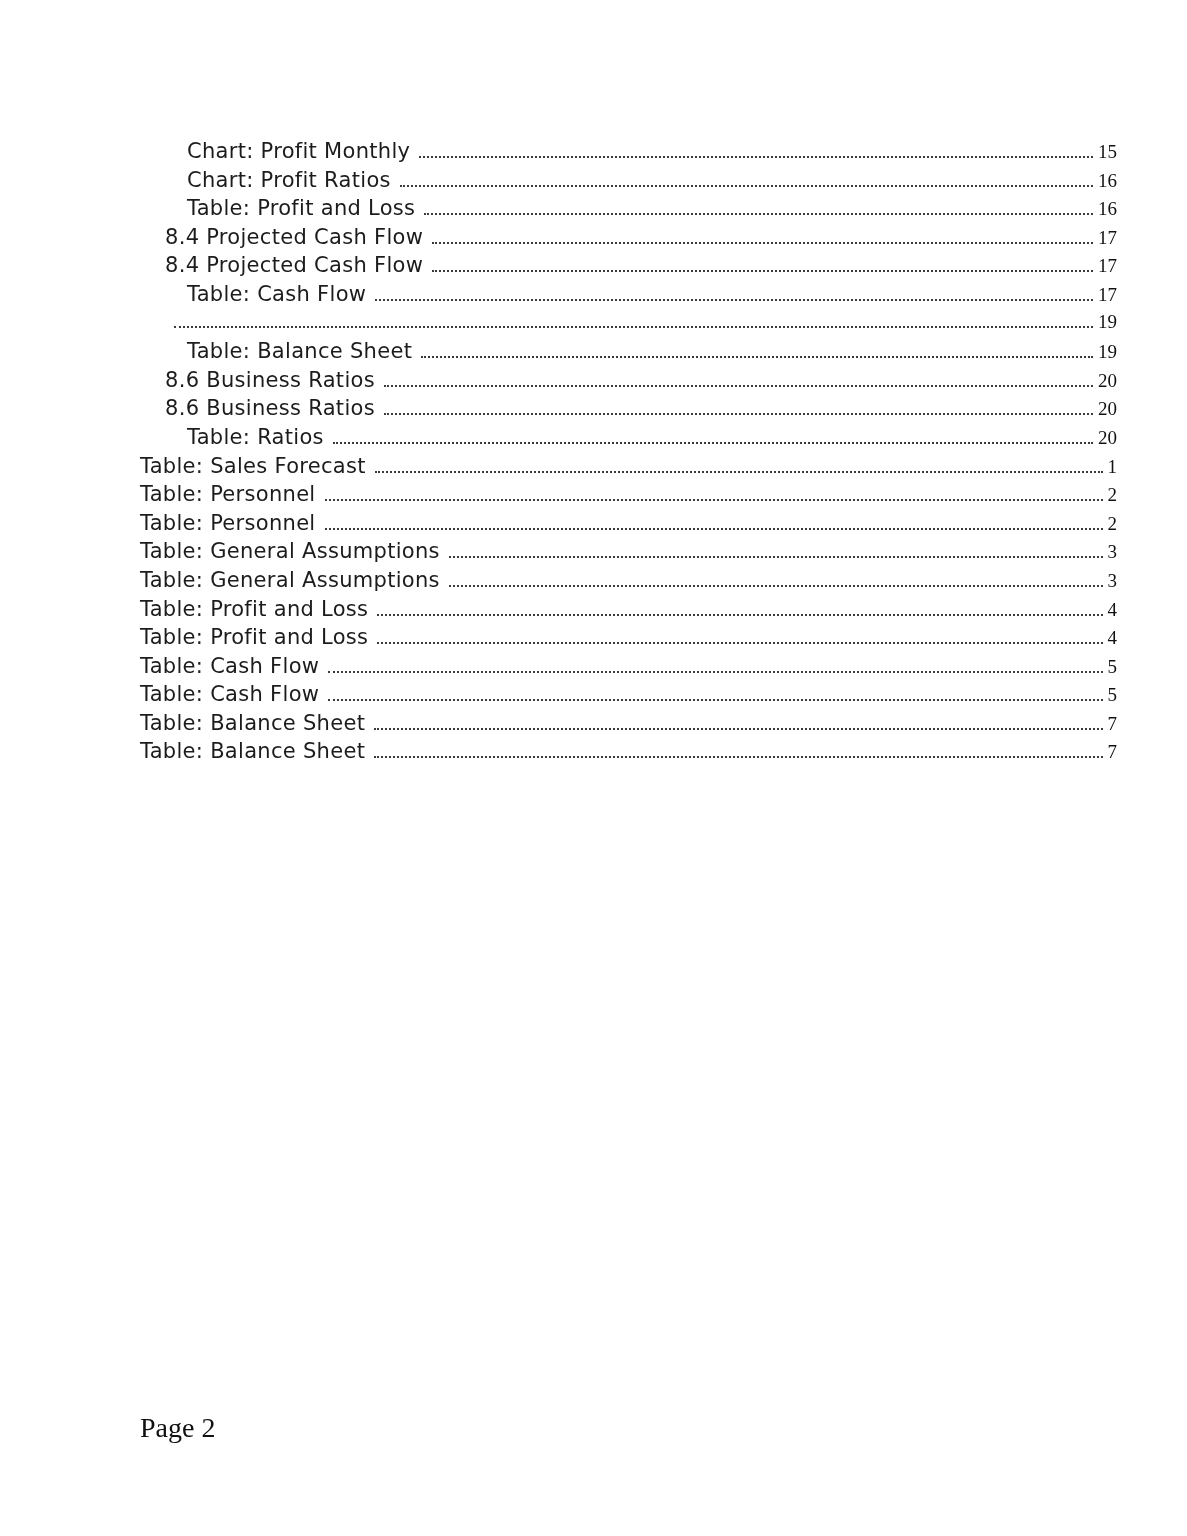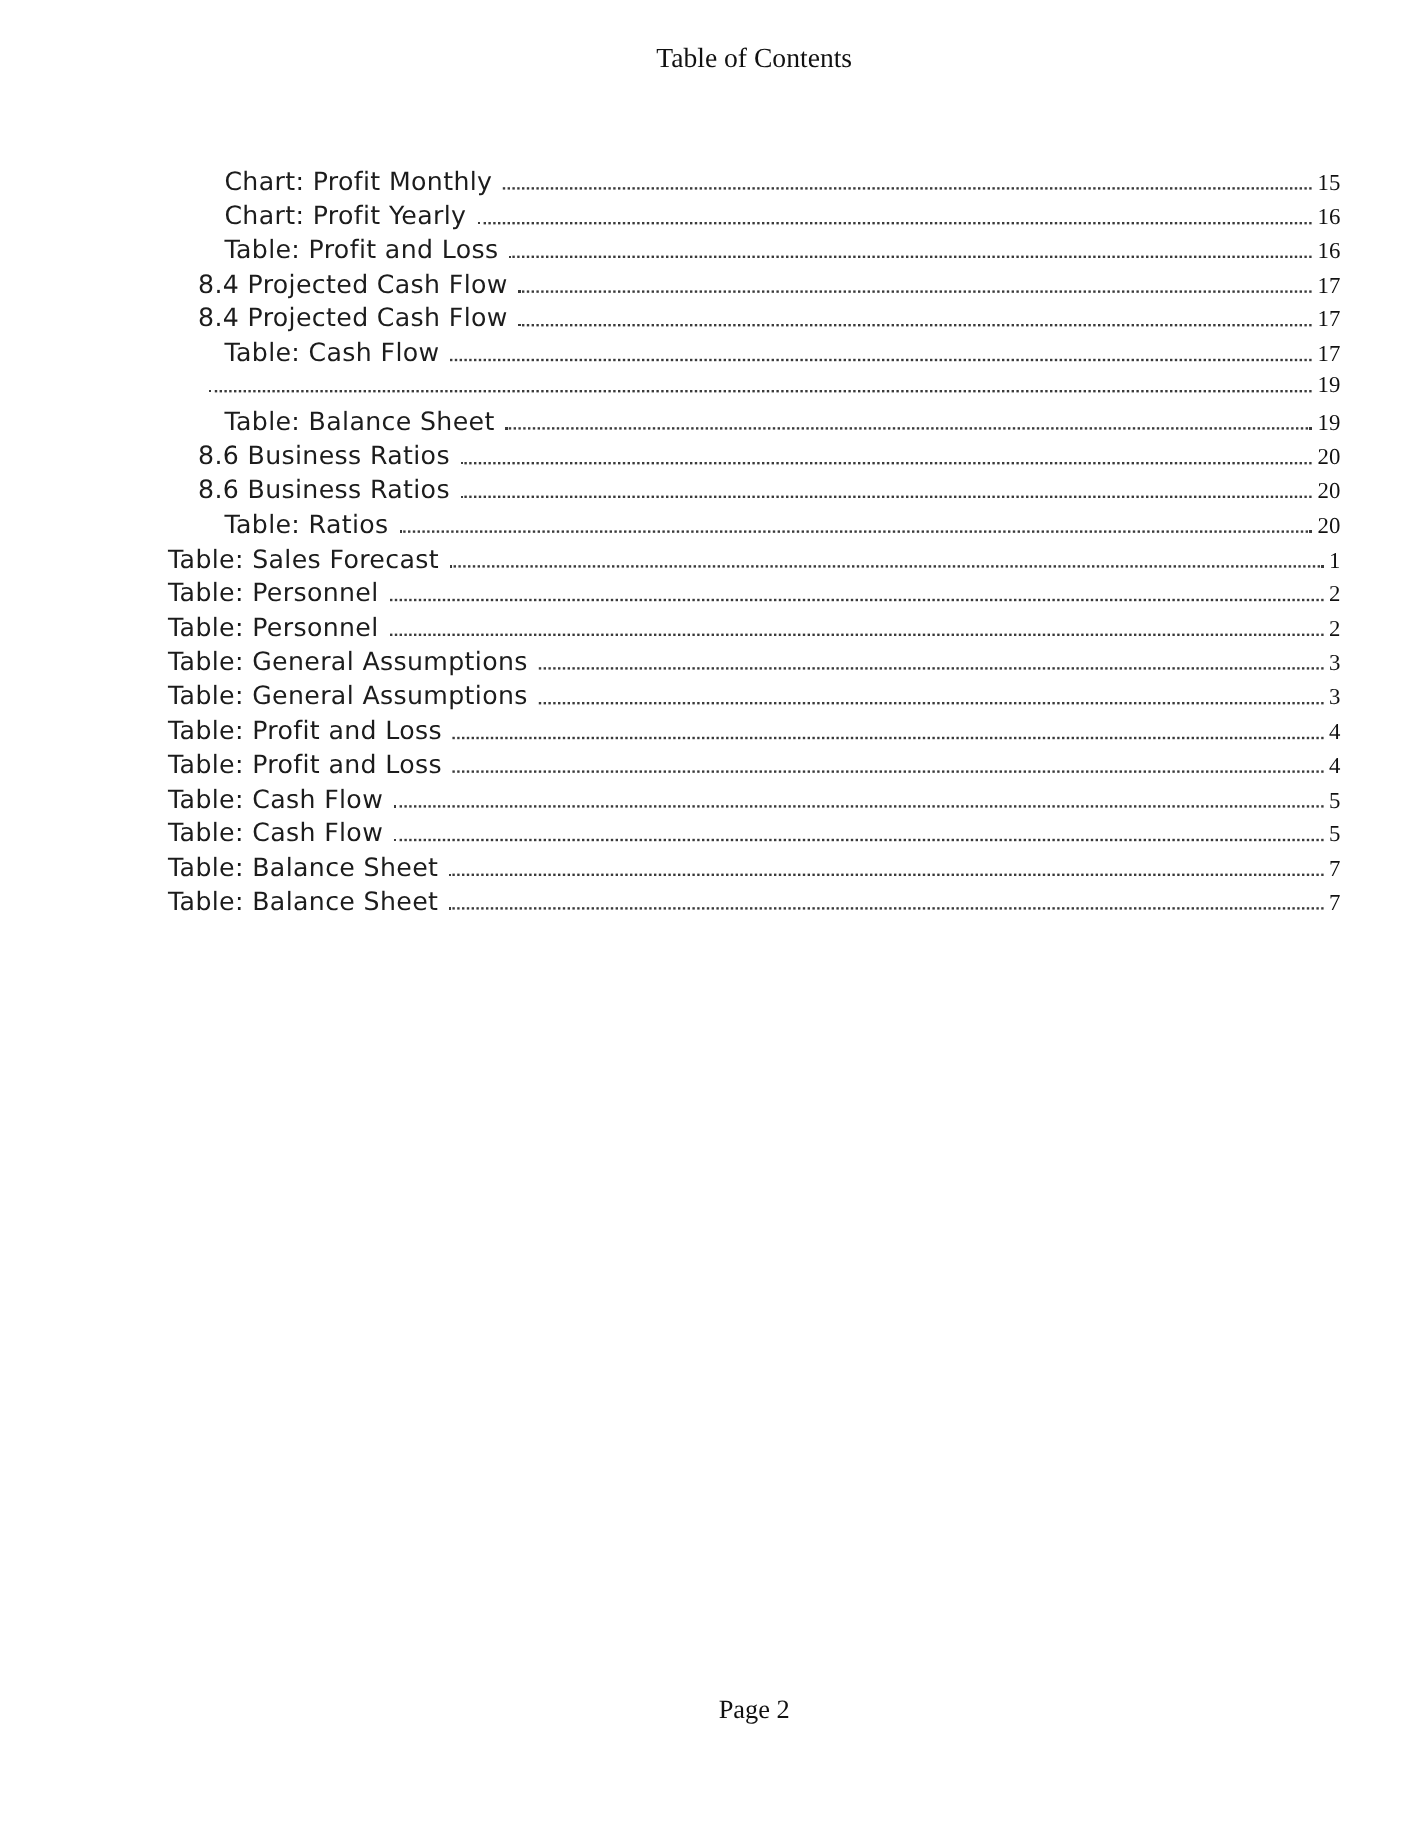--- a/index.html
+++ b/index.html
@@ -55,43 +55,40 @@
     font-family: "Liberation Serif", serif;
     font-size: 19px;
     color: #111111;
     white-space: nowrap;
   }
   .doc-footer {
     position: absolute;
     top: 1412px;
     left: 140px;
     width: 977px;
-    text-align: center;
+    text-align: left;
     font-family: "Liberation Serif", serif;
-    font-size: 22px;
+    font-size: 28px;
     color: #111111;
   }
 </style>
 </head>
 <body>
 
 <div class="page">
 
-  <div class="doc-header">
-    <span>Table of Contents</span>
-  </div>
 
   <div class="toc" id="toc-list">
       <div class="toc-row level-2">
         <span class="toc-label">Chart: Profit Monthly</span>
         <span class="toc-leader"></span>
         <span class="toc-page">15</span>
       </div>
       <div class="toc-row level-2">
-        <span class="toc-label">Chart: Profit Yearly</span>
+        <span class="toc-label">Chart: Profit Ratios</span>
         <span class="toc-leader"></span>
         <span class="toc-page">16</span>
       </div>
       <div class="toc-row level-2">
         <span class="toc-label">Table: Profit and Loss</span>
         <span class="toc-leader"></span>
         <span class="toc-page">16</span>
       </div>
       <div class="toc-row level-1">
         <span class="toc-label">8.4 Projected Cash Flow</span>

